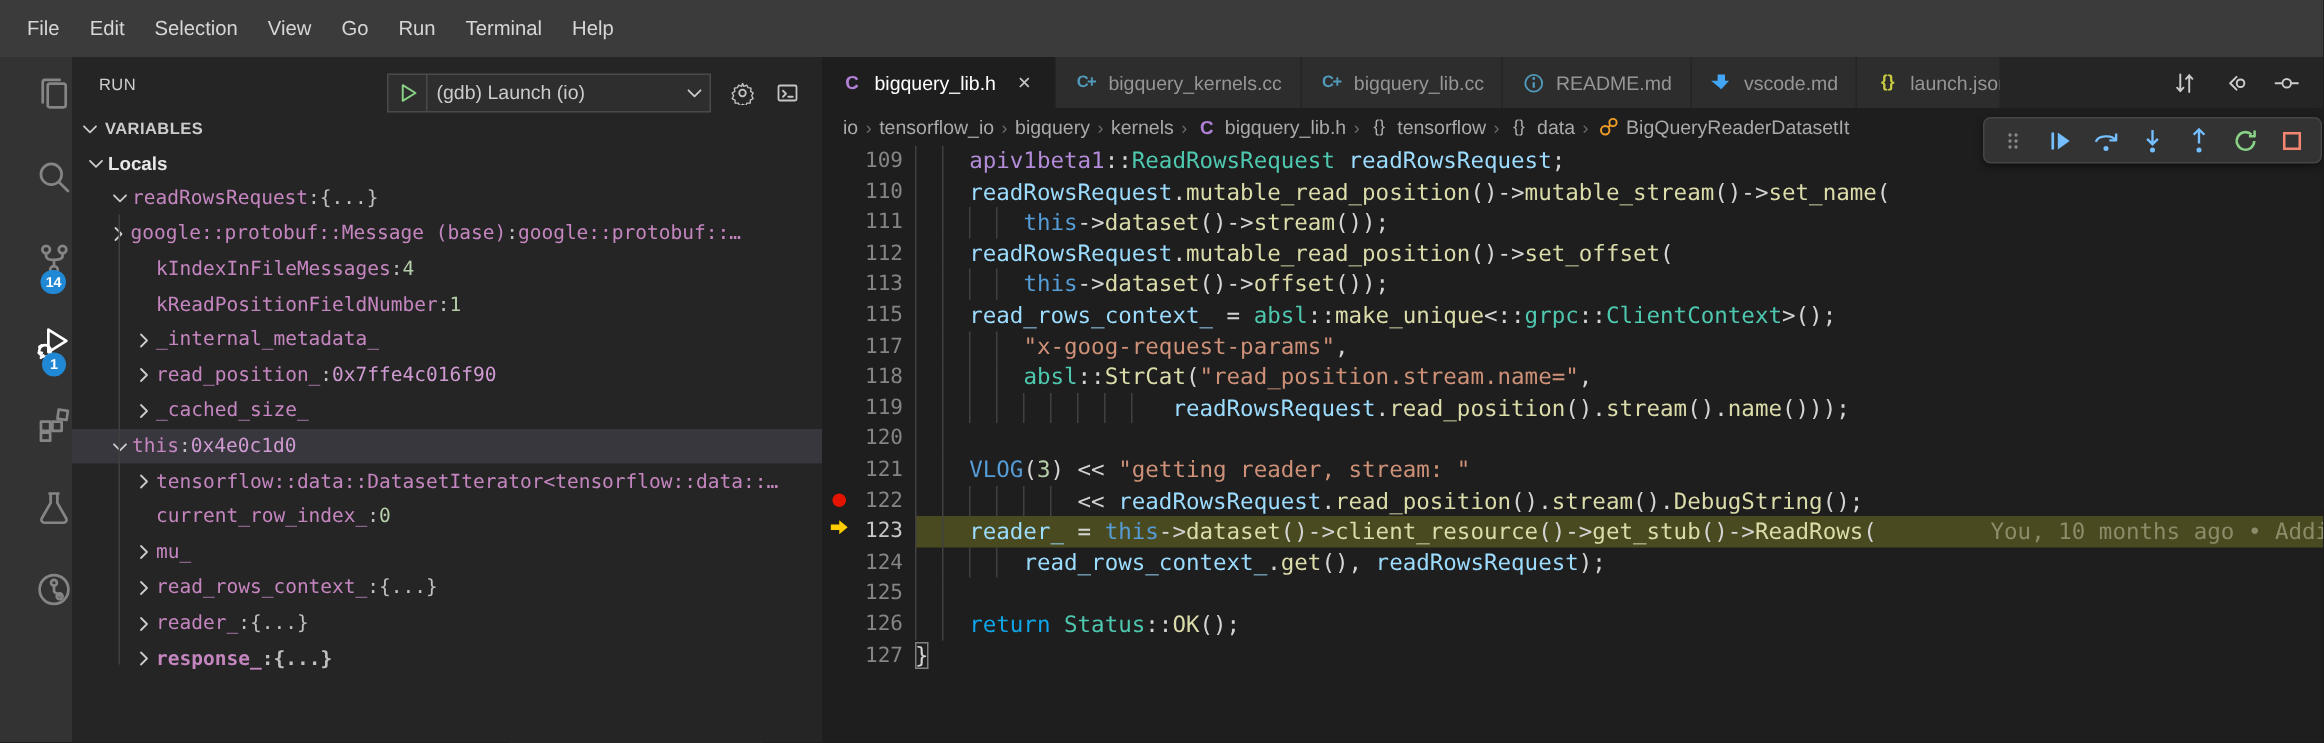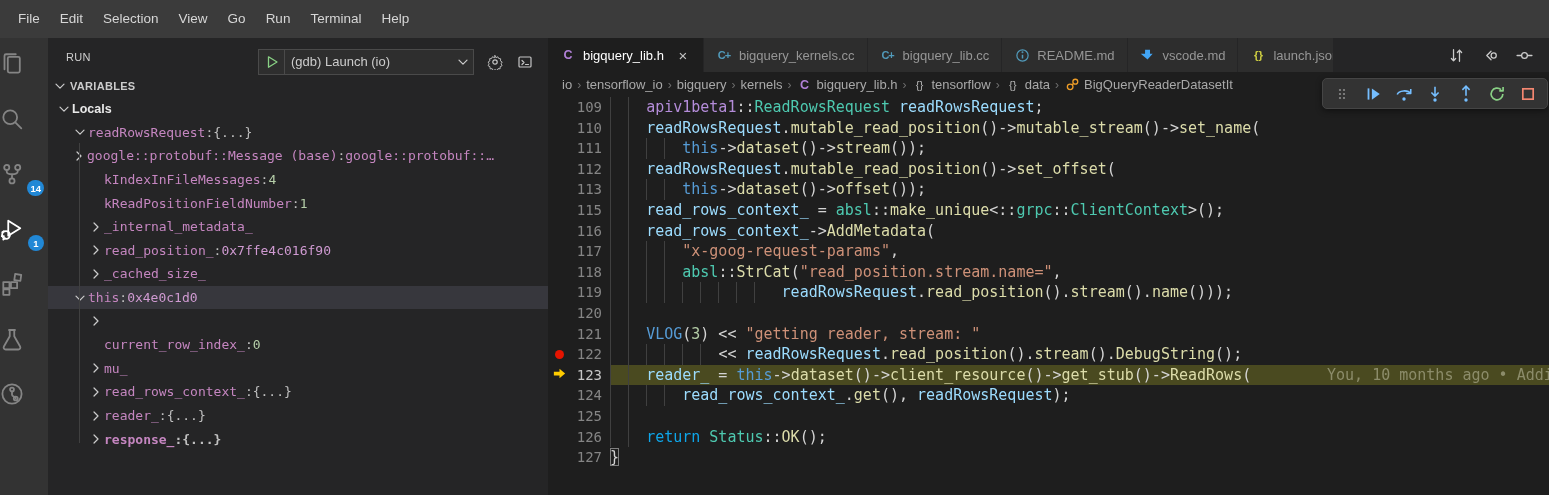--- a/index.html
+++ b/index.html
@@ -8,21 +8,21 @@
     position:relative; width:1549px; height:495px; overflow:hidden;
     background:#1e1e1e; font-family:"Liberation Sans","DejaVu Sans",sans-serif;
     color:#cccccc; -webkit-font-smoothing:antialiased;
   }
   
   .titlebar { height:38px; background:#3b3b3b; display:flex; align-items:center; padding-left:8px; }
   .menu-item { padding:0 10px; font-size:13.5px; color:#d6d6d6; line-height:38px; cursor:default; }
   
   .main { display:flex; height:457px; }
   .activitybar { width:48px; background:#333333; display:flex; flex-direction:column; align-items:center; flex-shrink:0; }
-  .ab-item { position:relative; width:48px; height:55px; display:flex; align-items:center; justify-content:flex-start; color:#858585; }
+  .ab-item { position:relative; width:48px; height:55px; display:flex; align-items:center; justify-content:flex-end; color:#858585; }
   .ab-item.active { color:#ffffff; }
   .ab-item svg { width:24px; height:24px; }
   .ab-badge { position:absolute; right:4px; bottom:7px; min-width:16px; height:16px; padding:0 3px;
     background:#2188d6; border-radius:9px; color:#fff; font-size:9.5px; font-weight:bold;
     display:flex; align-items:center; justify-content:center; }
   
   .sidebar { width:500px; background:#252526; flex-shrink:0; position:relative; overflow:hidden; }
   .run-row { height:37px; display:flex; align-items:center; padding:0 14px 0 18px; }
   .run-label { font-size:11px; color:#cfcfcf; letter-spacing:.3px; }
   .run-controls { margin-left:auto; display:flex; align-items:center; gap:12px;margin-top:10px; }
@@ -275,20 +275,21 @@
             <span class="tn">this</span>
             <span class="tp">: </span>
             <span class="v-addr">0x4e0c1d0</span>
           </div>
           <div class="tree-row" style="padding-left: 40px;">
             <span class="chev">
               <svg viewBox="0 0 16 16" fill="none" stroke="currentColor" stroke-width="1.2" stroke-linecap="round" stroke-linejoin="round">
                 <path d="M6 4l4 4-4 4"></path>
               </svg>
             </span>
+            <span class="tn">tensorflow::data::DatasetIterator&lt;tensorflow::data::…</span>
           </div>
           <div class="tree-row" style="padding-left: 40px;">
             <span class="chev"></span>
             <span class="tn">current_row_index_</span>
             <span class="tp">: </span>
             <span class="v-num">0</span>
           </div>
           <div class="tree-row" style="padding-left: 40px;">
             <span class="chev">
               <svg viewBox="0 0 16 16" fill="none" stroke="currentColor" stroke-width="1.2" stroke-linecap="round" stroke-linejoin="round">
@@ -504,25 +505,20 @@
             <div class="lnum">113</div>
             <div class="ltext"><span class="iguide" style="left: 0ch;"></span><span class="iguide" style="left: 2ch;"></span><span class="iguide" style="left: 4ch;"></span><span class="iguide" style="left: 6ch;"></span><span>        </span><span class="tk-kw">this</span><span class="tk-pu">-&gt;</span><span class="tk-fn">dataset</span><span class="tk-pu">()-&gt;</span><span class="tk-fn">offset</span><span class="tk-pu">());</span></div>
           </div>
           <div class="code-line">
             <div class="glyph"></div>
             <div class="lnum">115</div>
             <div class="ltext"><span class="iguide" style="left: 0ch;"></span><span class="iguide" style="left: 2ch;"></span><span>    </span><span class="tk-va">read_rows_context_</span><span class="tk-pu"> = </span><span class="tk-ty">absl</span><span class="tk-pu">::</span><span class="tk-fn">make_unique</span><span class="tk-pu">&lt;::</span><span class="tk-ty">grpc</span><span class="tk-pu">::</span><span class="tk-ty">ClientContext</span><span class="tk-pu">&gt;();</span></div>
           </div>
           <div class="code-line">
             <div class="glyph"></div>
-            <div class="lnum">116</div>
-            <div class="ltext"><span class="iguide" style="left: 0ch;"></span><span class="iguide" style="left: 2ch;"></span><span>    </span><span class="tk-va">read_rows_context_</span><span class="tk-pu">-&gt;</span><span class="tk-fn">AddMetadata</span><span class="tk-pu">(</span></div>
-          </div>
-          <div class="code-line">
-            <div class="glyph"></div>
             <div class="lnum">117</div>
             <div class="ltext"><span class="iguide" style="left: 0ch;"></span><span class="iguide" style="left: 2ch;"></span><span class="iguide" style="left: 4ch;"></span><span class="iguide" style="left: 6ch;"></span><span>        </span><span class="tk-st">"x-goog-request-params"</span><span class="tk-pu">,</span></div>
           </div>
           <div class="code-line">
             <div class="glyph"></div>
             <div class="lnum">118</div>
             <div class="ltext"><span class="iguide" style="left: 0ch;"></span><span class="iguide" style="left: 2ch;"></span><span class="iguide" style="left: 4ch;"></span><span class="iguide" style="left: 6ch;"></span><span>        </span><span class="tk-ty">absl</span><span class="tk-pu">::</span><span class="tk-fn">StrCat</span><span class="tk-pu">(</span><span class="tk-st">"read_position.stream.name="</span><span class="tk-pu">,</span></div>
           </div>
           <div class="code-line">
             <div class="glyph"></div>

